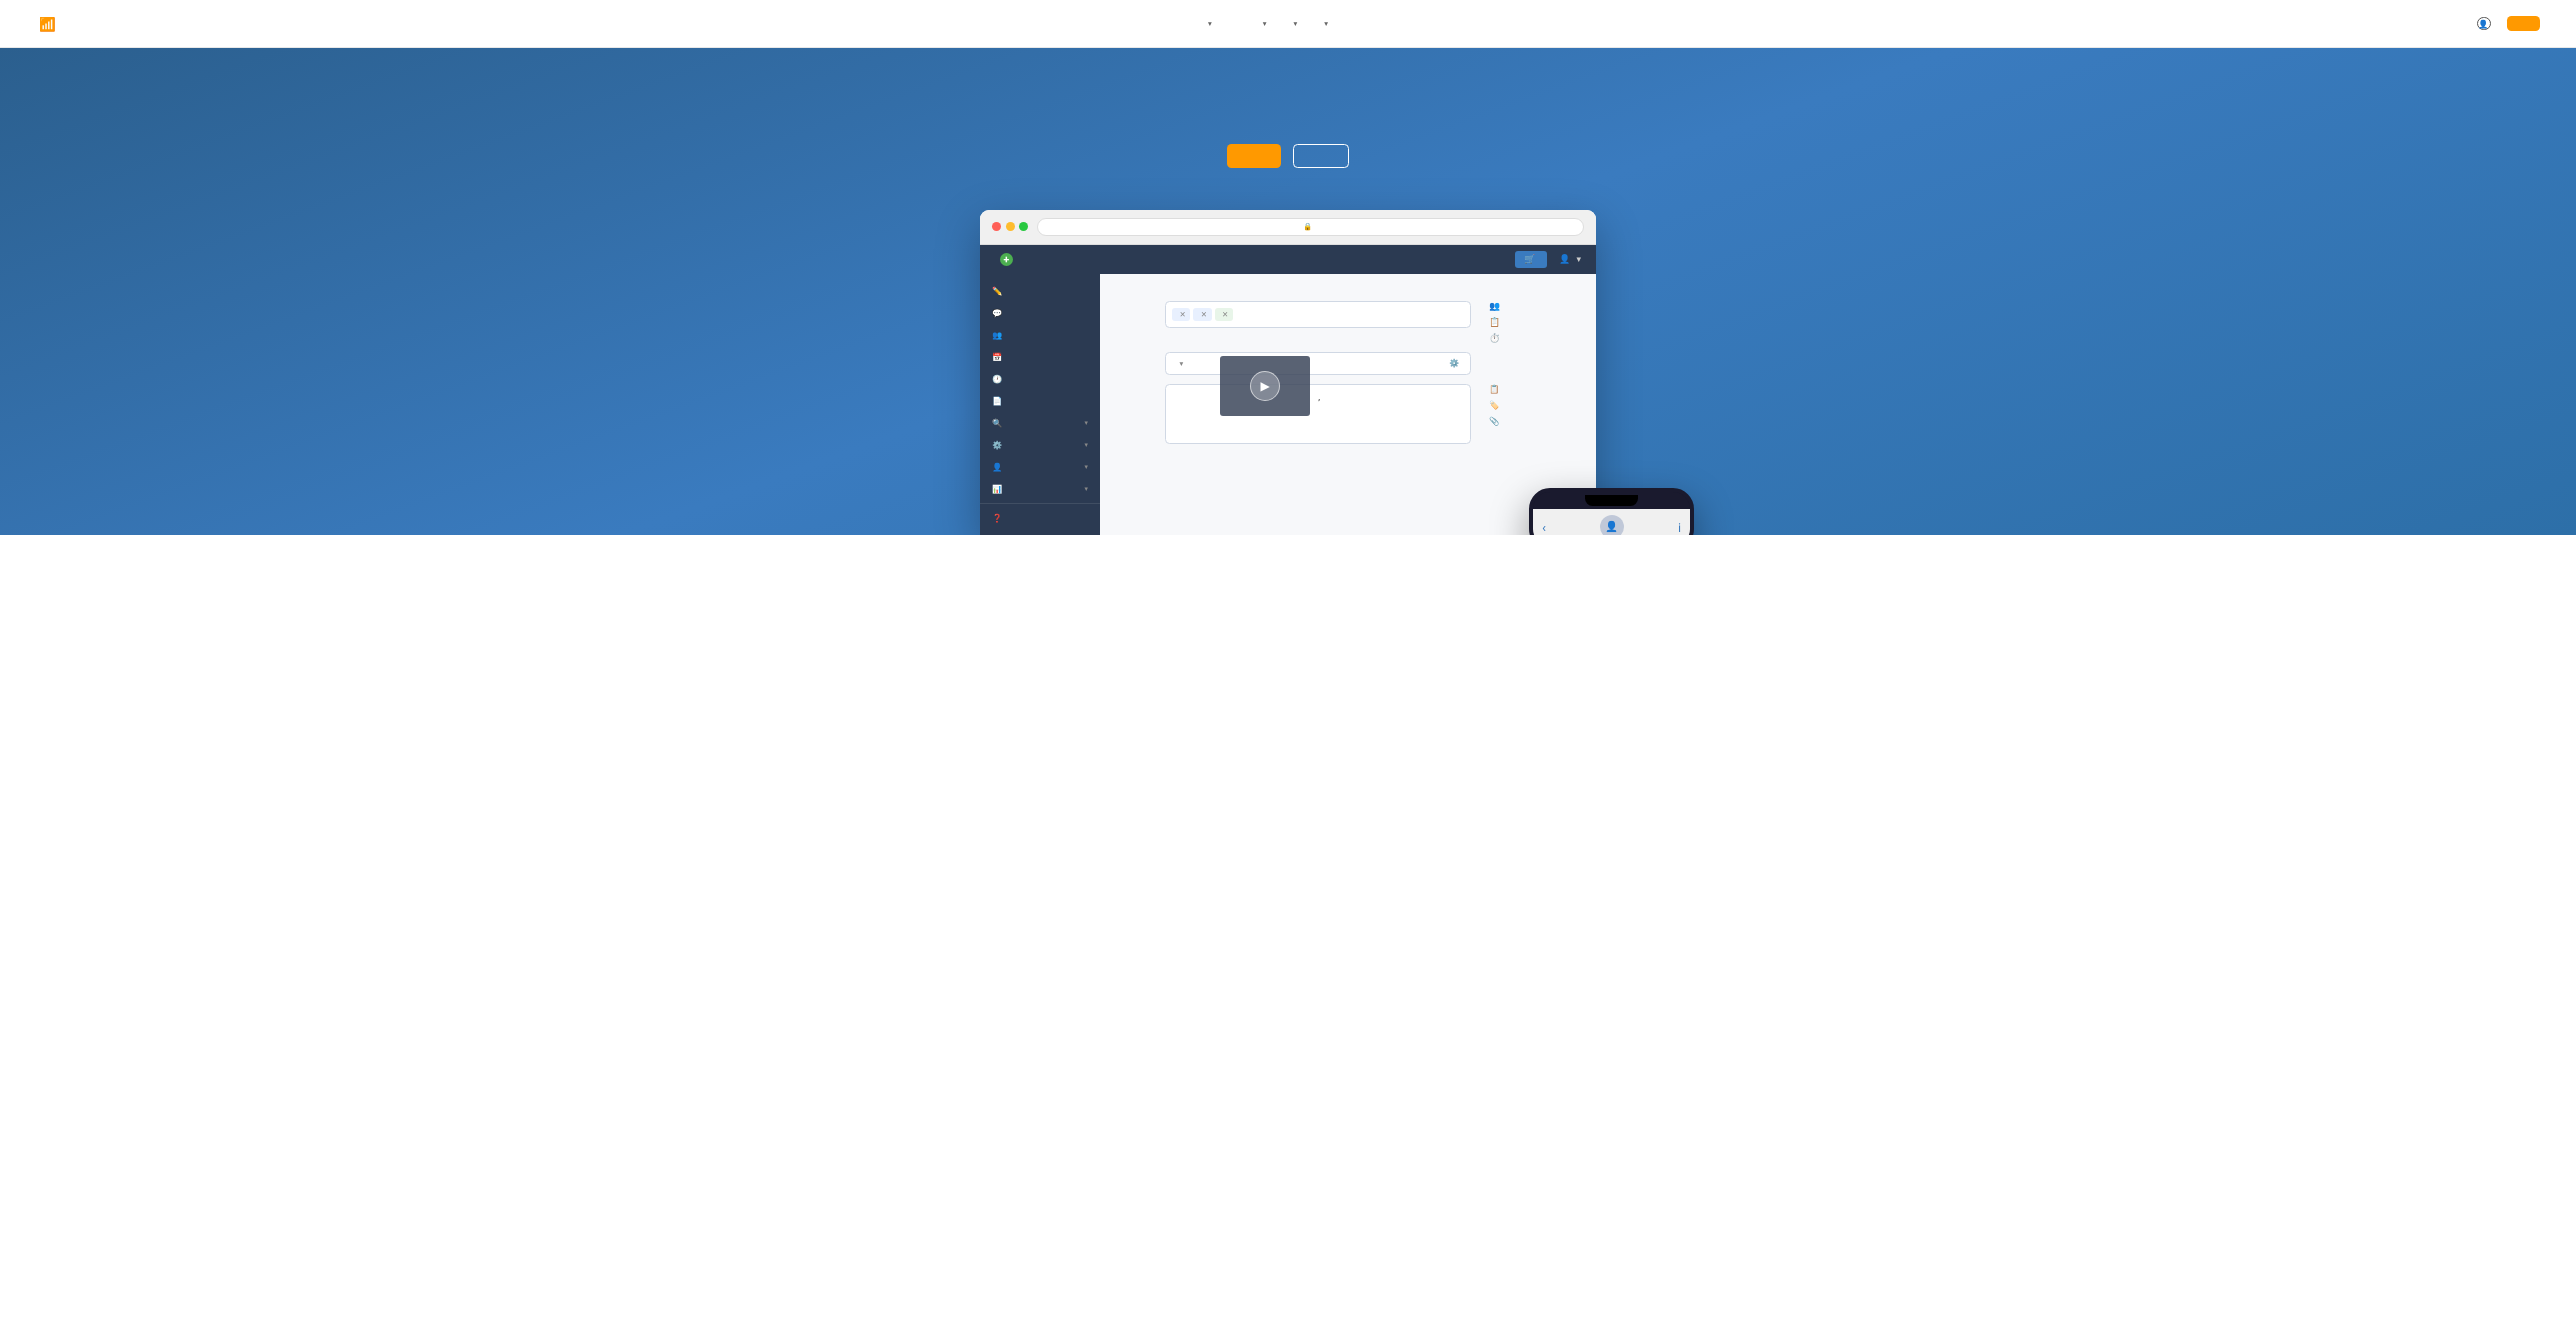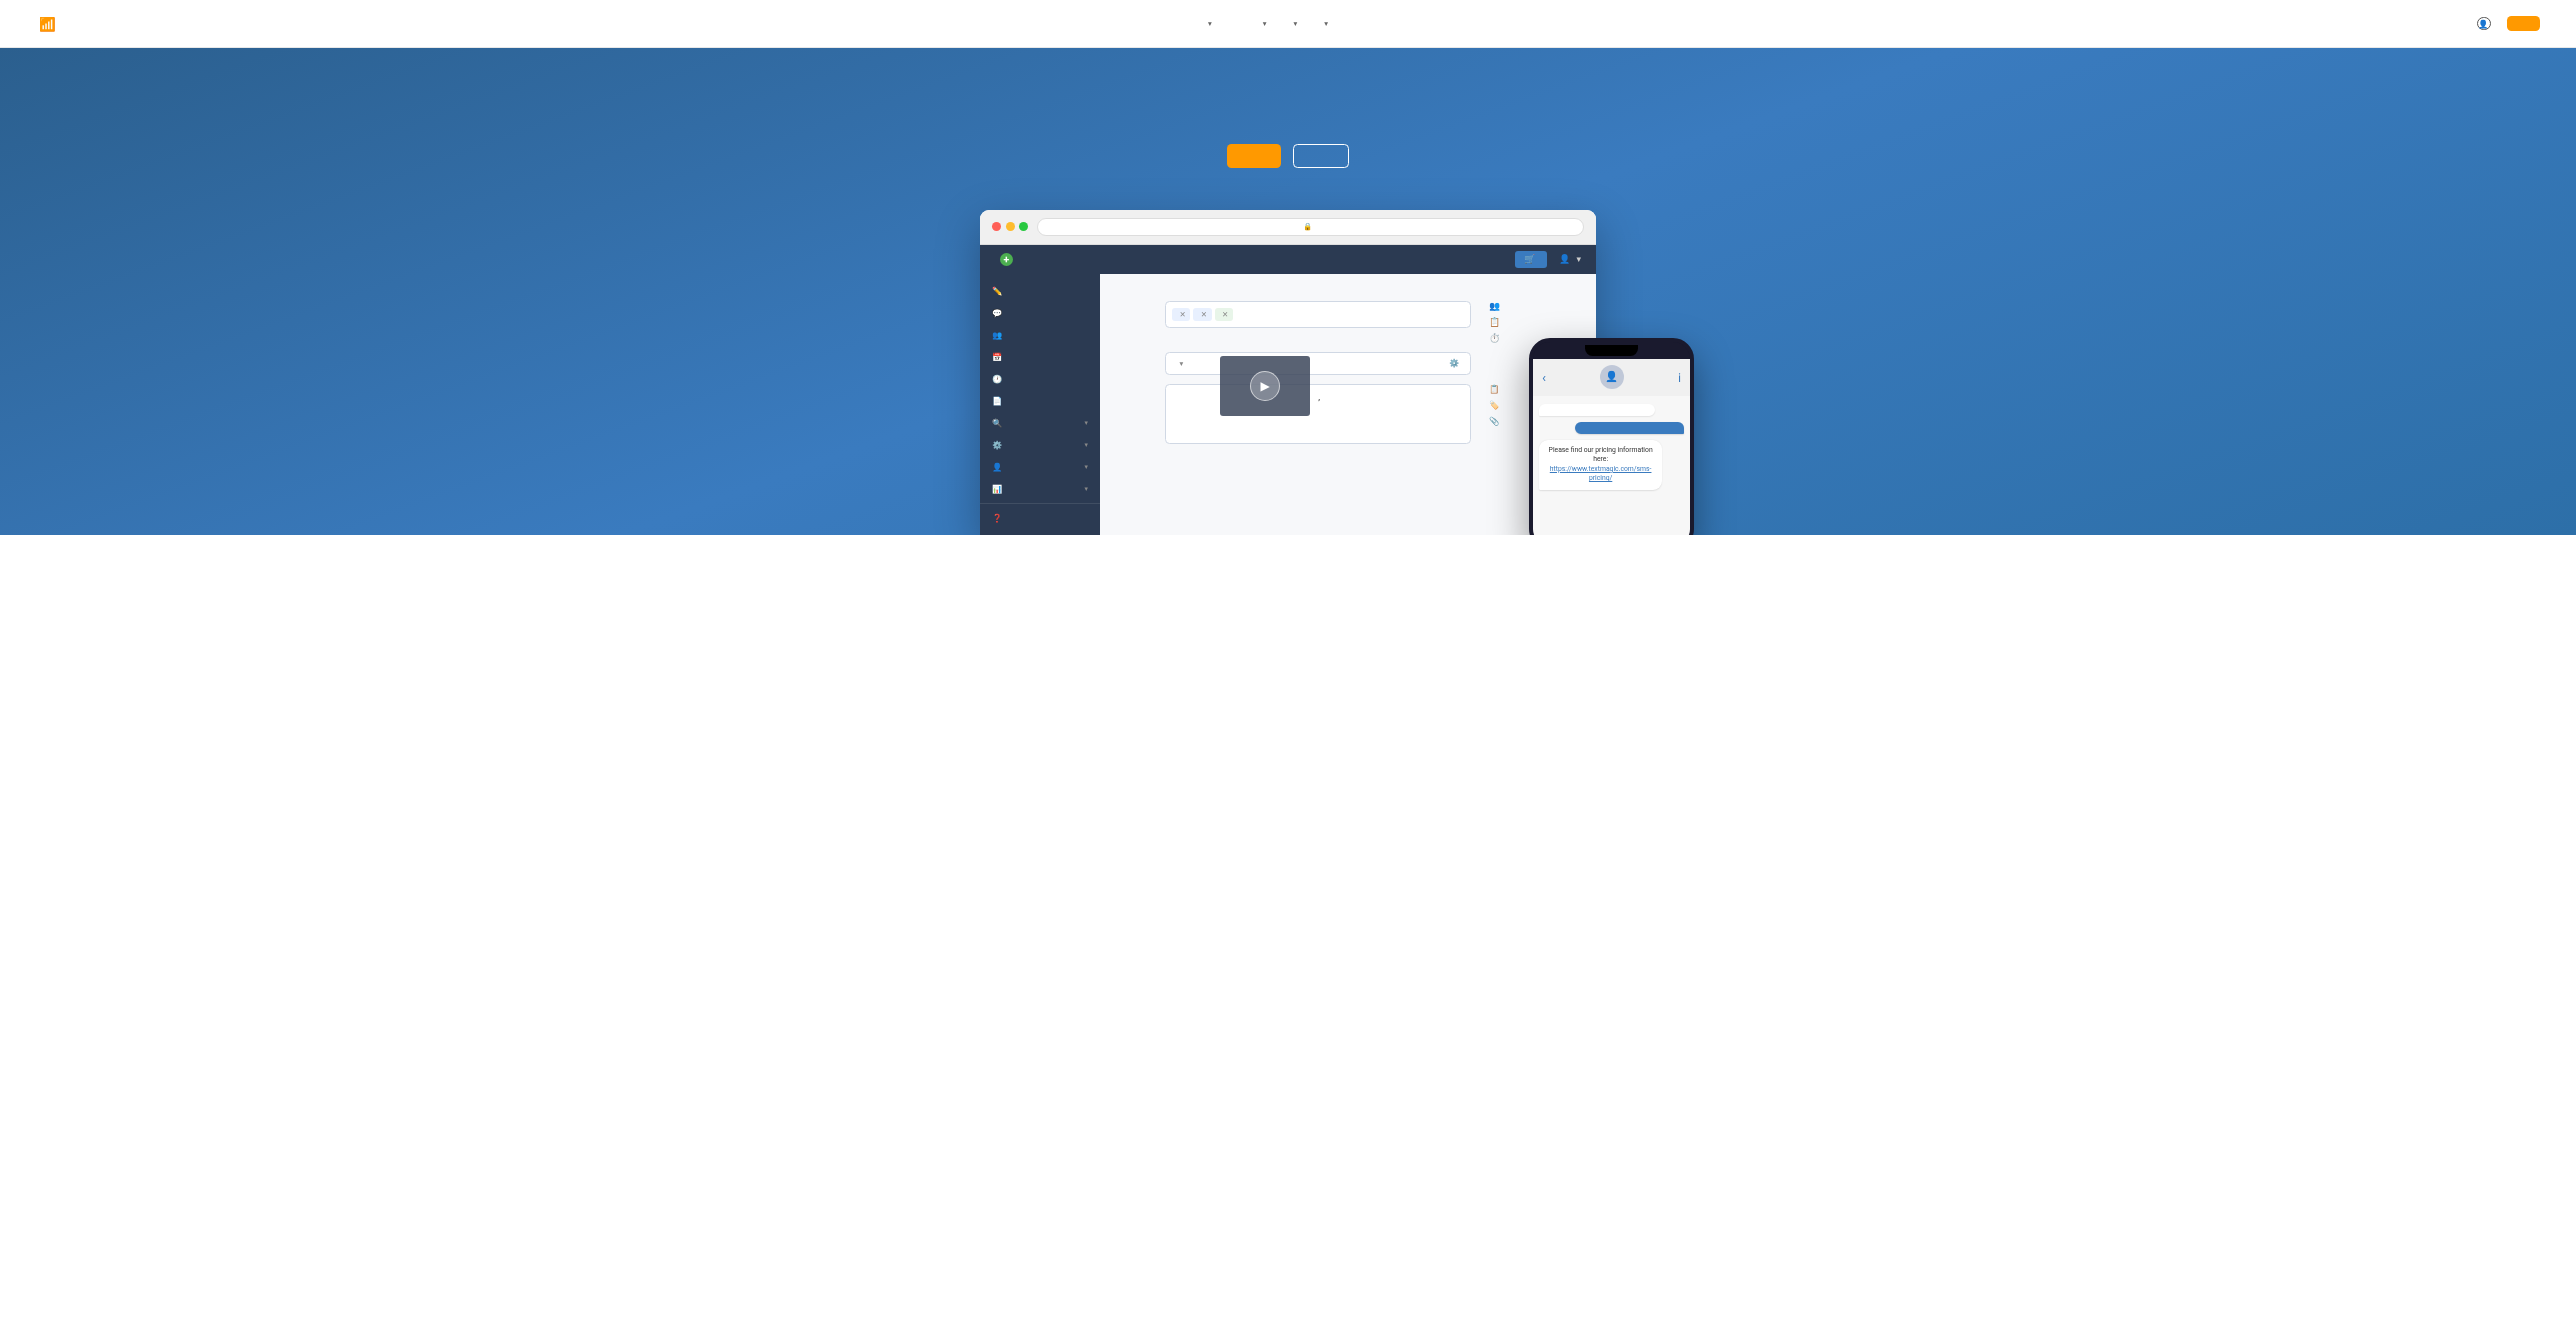--- a/index.html
+++ b/index.html
@@ -434,23 +434,16 @@
         <div class="phone-notch"></div>
       </div>
       <div class="phone-header">
         <span class="phone-back">‹</span>
         <div class="phone-contact-info">
           <div class="phone-avatar">👤</div>
           <div class="phone-number"></div>
         </div>
         <span class="phone-info-icon">ℹ</span>
       </div>
-      <div class="phone-messages">
-        <div class="bubble-received"></div>
-        <div class="bubble-sent"></div>
-        <div class="bubble-received-blue">
-          Please find our pricing information here: <span class="bubble-link">https://www.textmagic.com/sms-pricing/</span>
-        </div>
-      </div>
     </div>
   </div>
 </section>
 
 
 </body></html>

